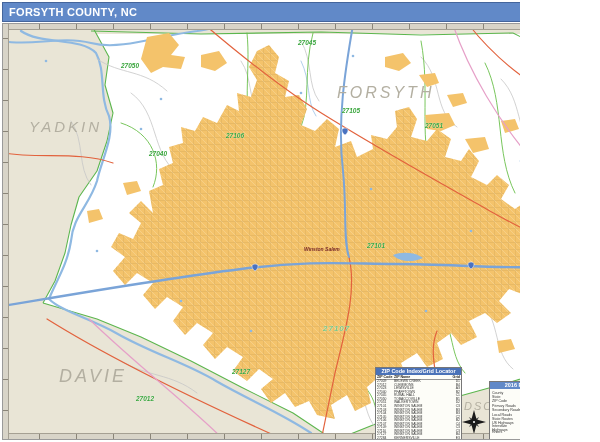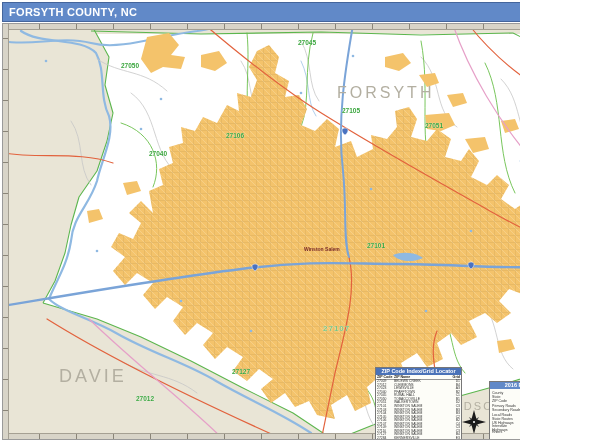--- a/index.html
+++ b/index.html
@@ -28,21 +28,21 @@
   .ruler{position:absolute;background:#d8d4c8;z-index:4;}
   .ruler.top{left:0;top:0;width:596px;height:5px;border-bottom:1px solid #a5a093;
     background-image:repeating-linear-gradient(90deg,transparent 0 36px,#8a8578 36px 37px),linear-gradient(#d8d4c8,#d8d4c8);}
   .ruler.bottom{left:0;bottom:0;width:596px;height:5px;border-top:1px solid #a5a093;
     background-image:repeating-linear-gradient(90deg,transparent 0 36px,#8a8578 36px 37px),linear-gradient(#d8d4c8,#d8d4c8);}
   .ruler.left{left:0;top:0;width:5px;height:417px;border-right:1px solid #a5a093;
     background-image:repeating-linear-gradient(0deg,transparent 0 30px,#8a8578 30px 31px),linear-gradient(#d8d4c8,#d8d4c8);}
   .ruler.right{right:0;top:0;width:5px;height:417px;border-left:1px solid #a5a093;
     background-image:repeating-linear-gradient(0deg,transparent 0 30px,#8a8578 30px 31px),linear-gradient(#d8d4c8,#d8d4c8);}
   
-  .lbl{position:absolute;z-index:3;white-space:nowrap;}
+  .lbl{position:absolute;z-index:3;white-space:nowrap;font-style:italic;}
   .county-lbl{color:#b3afa1;letter-spacing:3px;font-weight:400;}
   .zip-lbl{color:#3aa63e;font-weight:bold;font-size:6.5px;text-shadow:0 0 1px #fff;}
   .zip-lbl.big{font-size:8px;color:#7cc47f;letter-spacing:1px;}
   .city-lbl{color:#7a2a2a;font-weight:bold;font-size:5px;}
   
   .ziptable{position:absolute;left:372px;top:343px;width:87px;height:73px;background:#fdfdf8;
             border:1px solid #777;box-sizing:border-box;z-index:6;overflow:hidden;}
   .zt-title{background:#4a72b8;color:#fff;font-size:5.5px;font-weight:bold;line-height:7px;height:7px;
             text-align:center;white-space:nowrap;overflow:hidden;}
   .zt-cols{display:flex;font-size:3.6px;line-height:4.2px;font-weight:bold;color:#222;
@@ -232,20 +232,21 @@
         <polygon points="0,-12 2.6,-2.6 12,0 2.6,2.6 0,12 -2.6,2.6 -12,0 -2.6,-2.6" fill="#1a1a1a"></polygon>
         <circle cx="0" cy="0" r="1" fill="#ffffff"></circle>
       </g>
     </svg>
 
     <div class="ruler top"></div>
     <div class="ruler bottom"></div>
     <div class="ruler left"></div>
     <div class="ruler right"></div>
 
+    <span class="lbl county-lbl" style="left:26px;top:94px;font-size:15px;">YADKIN</span>
     <span class="lbl county-lbl" style="left:334px;top:60px;font-size:16px;">FORSYTH</span>
     <span class="lbl county-lbl" style="left:56px;top:342px;font-size:18px;">DAVIE</span>
     <span class="lbl county-lbl" style="left:428px;top:376px;font-size:11px;letter-spacing:2px;">DAVIDSON</span>
 
     <span class="lbl zip-lbl" style="left:118px;top:38px;">27050</span>
     <span class="lbl zip-lbl" style="left:146px;top:126px;">27040</span>
     <span class="lbl zip-lbl" style="left:295px;top:15px;">27045</span>
     <span class="lbl zip-lbl" style="left:339px;top:83px;">27105</span>
     <span class="lbl zip-lbl" style="left:223px;top:108px;">27106</span>
     <span class="lbl zip-lbl" style="left:422px;top:98px;">27051</span>

